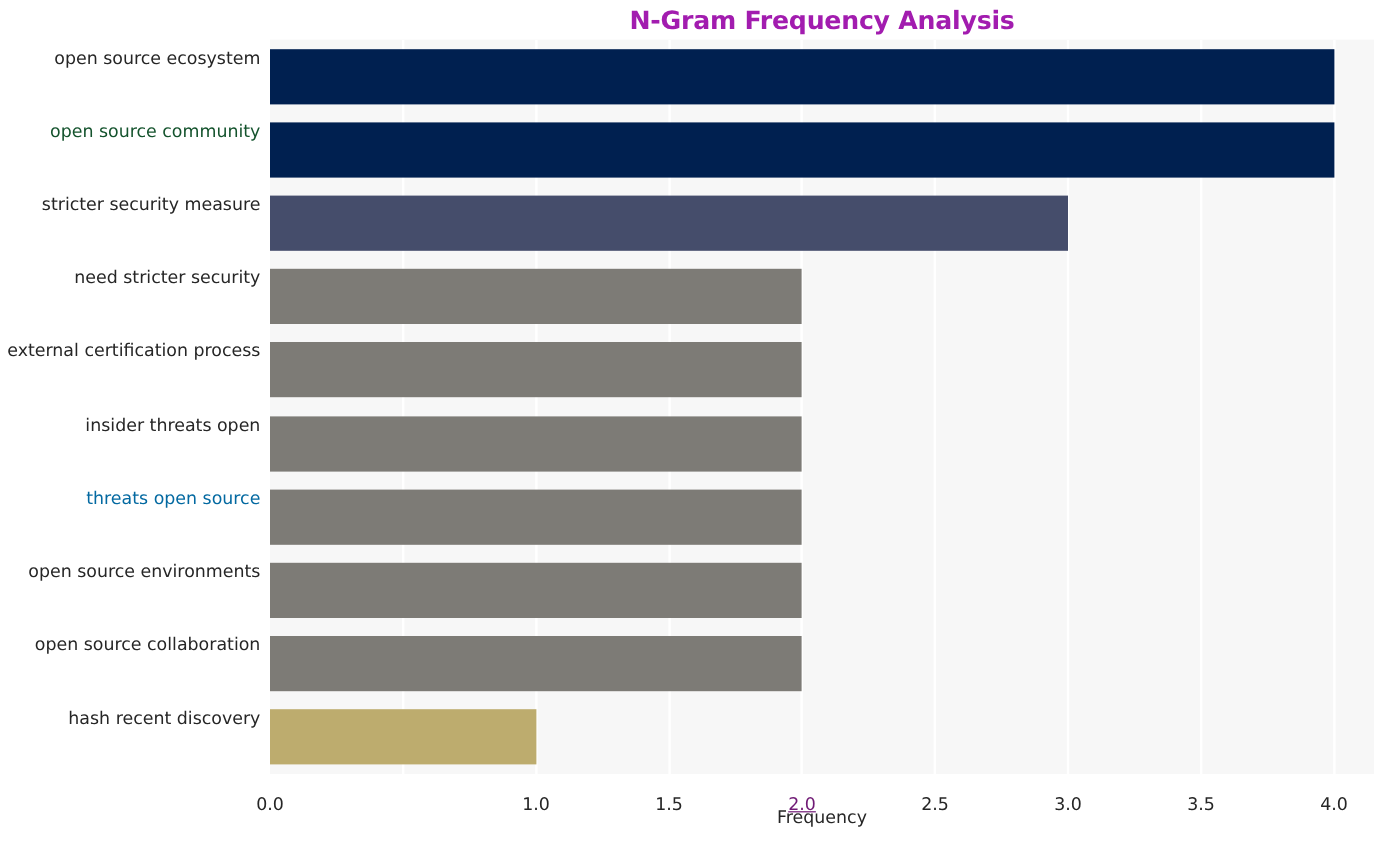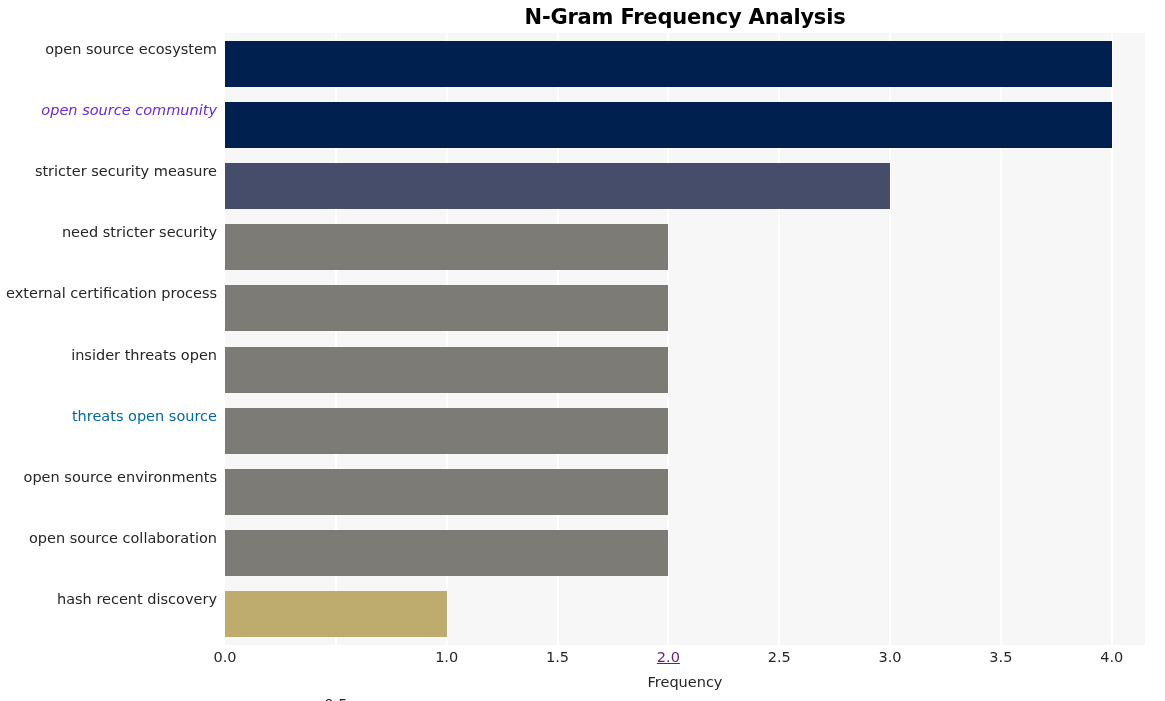--- a/index.html
+++ b/index.html
@@ -83,21 +83,21 @@
   
   #x-axis {
     position: absolute;
     left: 225px;
     top: 645px;
     width: 920px;
     height: 30px;
   }
   .xtick-label {
     position: absolute;
-    top: 4px;
+    top: 18px;
     width: 60px;
     margin-left: -30px;
     text-align: center;
     font-size: 14.5px;
     color: #262626;
     white-space: nowrap;
   }
   #x-axis-label {
     position: absolute;
     left: 225px;
@@ -107,25 +107,25 @@
     font-size: 14.5px;
     color: #262626;
     white-space: nowrap;
   }
 </style>
 </head>
 <body>
 
 <div id="figure" style="background: rgb(255, 255, 255);">
 
-  <div id="chart-title" style="color: #000000;">N-Gram Frequency Analysis</div>
+  <div id="chart-title" style="color: #a21caf;">N-Gram Frequency Analysis</div>
 
   <div id="y-axis">
       <div class="ytick-label" style="top: 22.6px; color: rgb(38, 38, 38);">open source ecosystem</div>
-      <div class="ytick-label" style="top: 83.8px; color: #6d28d9; font-style: italic;">open source community</div>
+      <div class="ytick-label" style="top: 83.8px; color: #14532d;">open source community</div>
       <div class="ytick-label" style="top: 145px; color: rgb(38, 38, 38);">stricter security measure</div>
       <div class="ytick-label" style="top: 206.2px; color: rgb(38, 38, 38);">need stricter security</div>
       <div class="ytick-label" style="top: 267.4px; color: rgb(38, 38, 38);">external certification process</div>
       <div class="ytick-label" style="top: 328.6px; color: rgb(38, 38, 38);">insider threats open</div>
       <div class="ytick-label" style="top: 389.8px; color: #0369a1;">threats open source</div>
       <div class="ytick-label" style="top: 451px; color: rgb(38, 38, 38);">open source environments</div>
       <div class="ytick-label" style="top: 512.2px; color: rgb(38, 38, 38);">open source collaboration</div>
       <div class="ytick-label" style="top: 573.4px; color: rgb(38, 38, 38);">hash recent discovery</div>
     </div>
 

